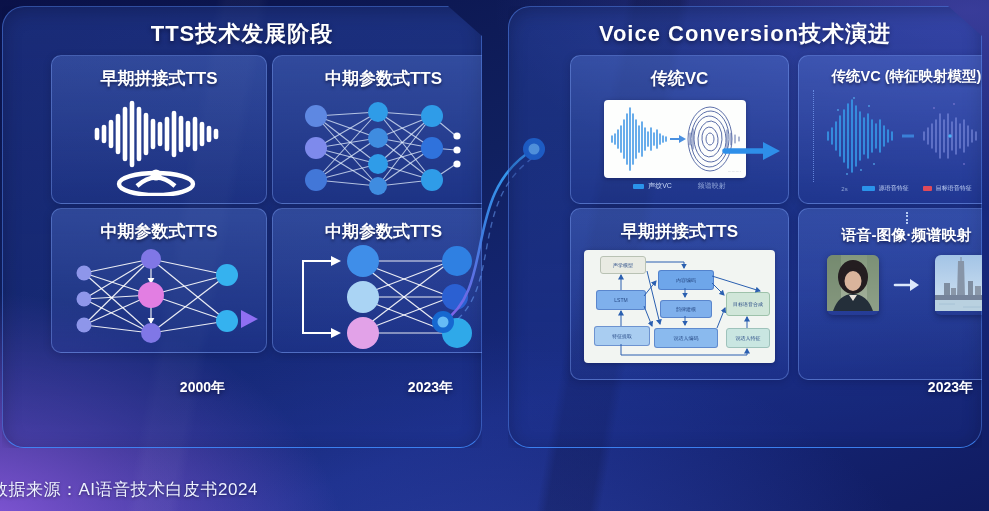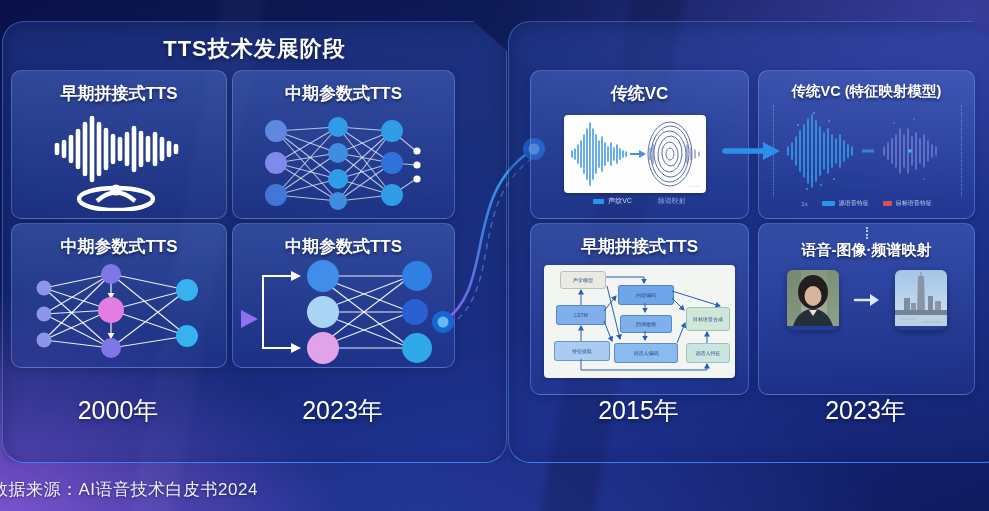--- a/index.html
+++ b/index.html
@@ -10,49 +10,49 @@
       radial-gradient(620px 420px at -4% 108%, rgba(153,96,235,0.95), rgba(153,96,235,0) 62%),
       radial-gradient(760px 520px at 48% 128%, rgba(64,88,210,0.55), rgba(64,88,210,0) 62%),
       radial-gradient(820px 340px at 98% 2%, rgba(96,86,205,0.50), rgba(96,86,205,0) 58%),
       linear-gradient(158deg,#0a1148 0%, #10205f 38%, #17297e 68%, #101b60 100%);
   }
   #stage::before{
     content:"";position:absolute;inset:0;pointer-events:none;
     background:linear-gradient(100deg, transparent 0 20%, rgba(255,255,255,0.03) 21% 24%, transparent 25% 58%, rgba(10,14,50,0.25) 59% 63%, transparent 64% 100%);
   }
   .panel{
-    position:absolute;top:21px;height:440px;border-radius:22px;
+    position:absolute;top:6px;height:440px;border-radius:22px;
     background:linear-gradient(180deg, rgba(48,80,185,0.42), rgba(28,48,140,0.30));
     border:1px solid rgba(92,140,240,0.45);
     border-bottom-color:rgba(64,140,255,0.85);
     box-shadow:0 4px 18px rgba(0,0,20,0.25) inset, 0 2px 10px rgba(0,0,30,0.2);
     clip-path:polygon(0 0, calc(100% - 34px) 0, 100% 30px, 100% 100%, 0 100%);
-    padding-left:25px;
   }
   .panel.left{left:2px;width:478px;}
   .panel.right{left:508px;width:472px;}
   .panel-title{
     position:absolute;top:12px;left:0;width:100%;text-align:center;
     font-size:22px;font-weight:700;letter-spacing:1px;
     text-shadow:0 2px 4px rgba(0,0,25,0.5);
   }
   .card{
     position:absolute;border-radius:10px;
     background:linear-gradient(180deg, rgba(104,142,235,0.30), rgba(52,82,185,0.16));
     border:1px solid rgba(134,172,255,0.38);
     box-shadow:0 2px 8px rgba(0,0,30,0.18);
+    margin-left:40px;
   }
   .card-title{
     margin-top:11px;text-align:center;font-size:17px;font-weight:700;
     white-space:nowrap;text-shadow:0 2px 3px rgba(0,0,25,0.5);
   }
   .card-title.small{font-size:14.5px;}
   .icon-wrap{position:absolute;left:0;width:100%;display:flex;justify-content:center;}
   .year{
-    position:absolute;top:372px;text-align:center;font-size:25px;font-weight:400;
+    position:absolute;top:372px;text-align:right;font-size:14px;font-weight:700;
     text-shadow:0 2px 4px rgba(0,0,25,0.5);
   }
   
   .lc1{left:8px;top:48px;width:214px;height:147px;}
   .lc2{left:229px;top:48px;width:221px;height:147px;}
   .lc3{left:8px;top:201px;width:214px;height:143px;}
   .lc4{left:229px;top:201px;width:221px;height:143px;}
   .ly1{left:8px;width:214px;}
   .ly2{left:229px;width:221px;}
   
@@ -288,20 +288,21 @@
     </defs>
     <path d="M24,191 C80,154 41,66 112,20" fill="none" stroke="rgba(110,165,255,0.5)" stroke-width="1.4" stroke-dasharray="6 5"></path>
     <path d="M18,187 C72,152 36,58 109,14" fill="none" stroke="url(#cg)" stroke-width="2.6"></path>
     <circle cx="18" cy="187" r="11" fill="#1668d0"></circle>
     <circle cx="18" cy="187" r="5.5" fill="#66bbf6"></circle>
     <circle cx="109" cy="14" r="11" fill="#1668d0"></circle>
     <circle cx="109" cy="14" r="5.5" fill="#66bbf6"></circle>
   </svg>
 
   <div class="panel right">
+    <div class="panel-title">Voice Conversion技术演进</div>
 
     <div class="card rc1">
       <div class="card-title">传统VC</div>
       <div class="whitebox" style="left:33px;top:44px;width:142px;height:78px;">
         <svg width="142" height="78" viewBox="0 0 142 78">
           <g stroke="#4f9fe8" stroke-width="1.7" stroke-linecap="round">
             <line x1="8" y1="36" x2="8" y2="42"></line>
               <line x1="11" y1="34" x2="11" y2="44"></line>
             <line x1="14" y1="30" x2="14" y2="48"></line>
               <line x1="17" y1="26" x2="17" y2="52"></line>
@@ -501,21 +502,20 @@
             <rect x="40" y="31" width="6" height="13" fill="#8a97a8"></rect>
             <rect x="0" y="40" width="52" height="6" fill="#75839a"></rect>
             <rect x="0" y="45" width="52" height="11" fill="#b9d1e0"></rect>
             <line x1="4" y1="49" x2="20" y2="49" stroke="#a6c2d6" stroke-width="1"></line>
             <line x1="28" y1="52" x2="46" y2="52" stroke="#a6c2d6" stroke-width="1"></line>
           </svg>
         </div>
       </div>
     </div>
 
-    <div class="year ry1">2015年</div>
     <div class="year ry2">2023年</div>
   </div>
 
   <svg class="abs" style="left:722px;top:138px;" width="62" height="26" viewBox="0 0 62 26">
     <line x1="3" y1="13" x2="42" y2="13" stroke="#2e8fe9" stroke-width="5.5" stroke-linecap="round"></line>
     <polygon points="41,4 58,13 41,22" fill="#2e8fe9"></polygon>
   </svg>
 
   <div class="footer">数据来源：AI语音技术白皮书2024</div>
 

